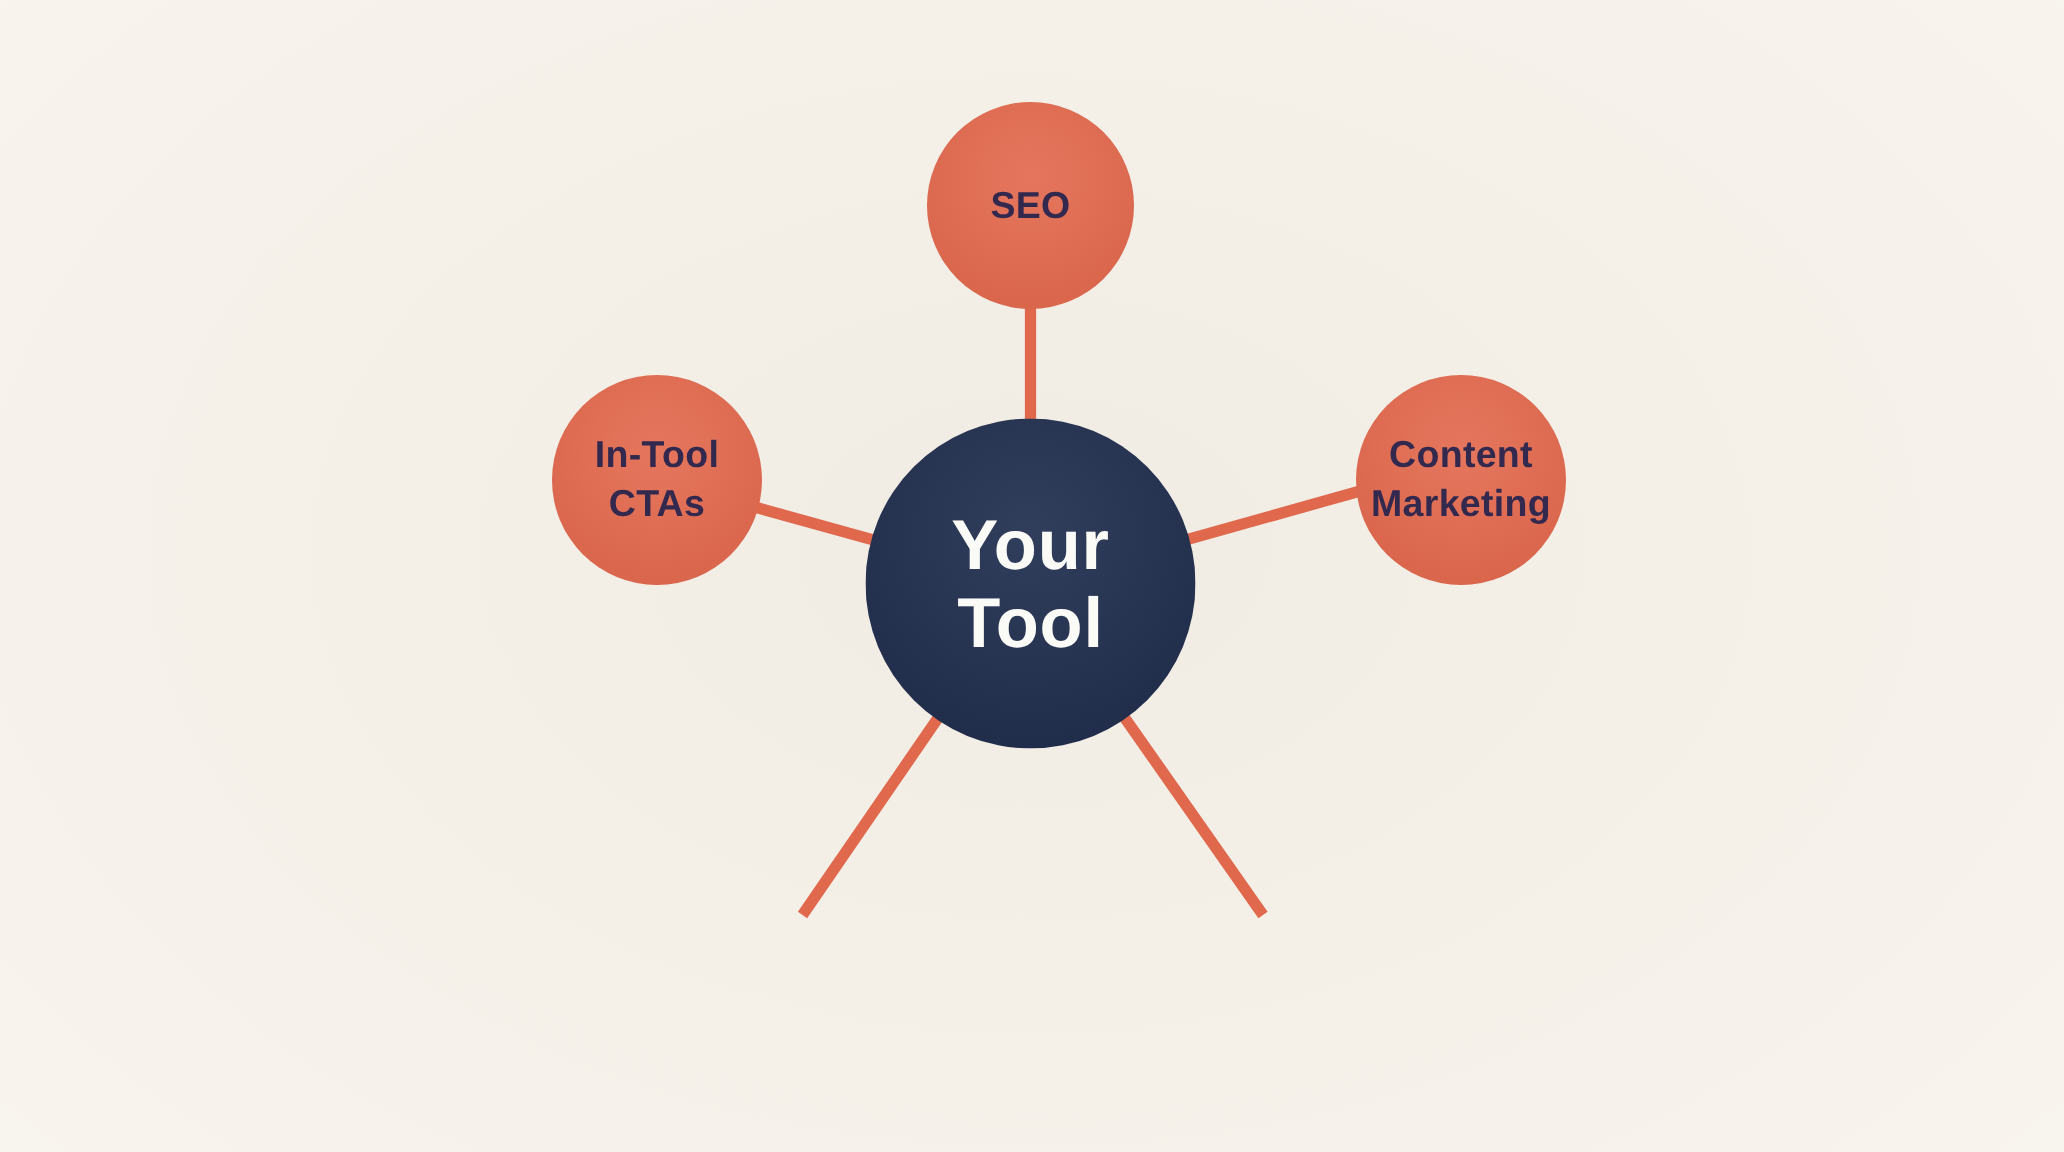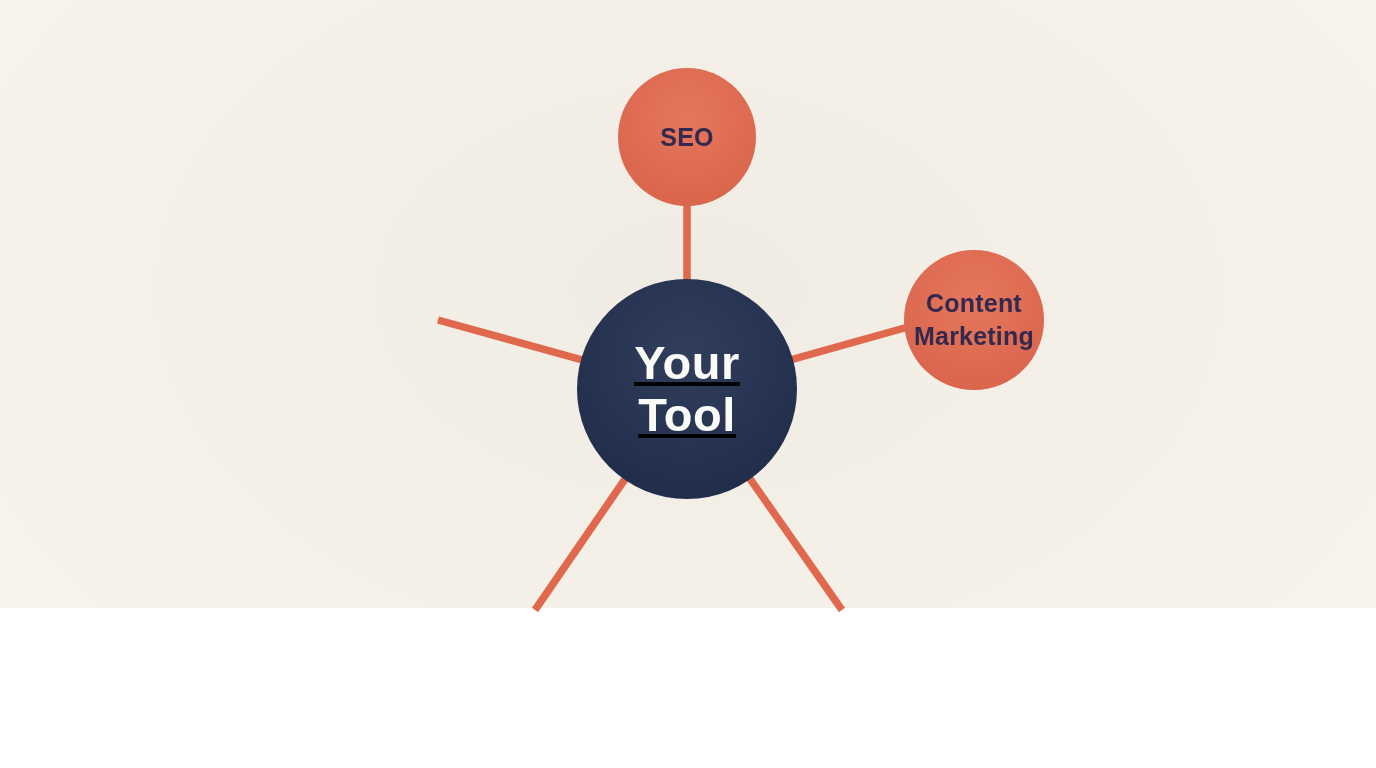--- a/index.html
+++ b/index.html
@@ -11,21 +11,21 @@
     --connector: #e0684c;
   }
   * { margin: 0; padding: 0; box-sizing: border-box; }
   html, body {
     width: 1376px; height: 768px;
     font-family: "Liberation Sans", sans-serif;
     overflow: hidden;
   }
   .canvas {
     position: relative;
-    width: 1376px; height: 608px;
+    width: 1376px; height: 768px;
     background:
       radial-gradient(ellipse 900px 600px at 50% 48%, rgba(0,0,0,0.025), rgba(255,255,255,0.25)),
       var(--background);
   }
   svg.connectors {
     position: absolute; left: 0; top: 0;
     width: 1376px; height: 768px;
     display: block;
   }
   svg.connectors line {
@@ -52,21 +52,20 @@
   .node.satellite .label {
     color: var(--node-text);
     font-size: 25px;
     line-height: 1.32;
     letter-spacing: 0.2px;
   }
   .node.center {
     background:
       radial-gradient(circle at 50% 34%, rgba(255,255,255,0.08), rgba(0,0,0,0.10)),
       var(--center-fill);
-    text-decoration: underline;
   }
   .node.center .label {
     color: var(--center-text);
     font-size: 47px;
     line-height: 1.1;
     letter-spacing: 0.5px;
   }
   
   .node.center          { left: 577px; top: 279px; width: 220px; height: 220px; }
   .node.seo             { left: 618px; top:  68px; width: 138px; height: 138px; }
@@ -90,20 +89,24 @@
 
   <div class="node satellite seo">
     <span class="label">SEO</span>
   </div>
 
   <div class="node satellite content-mkt">
     <span class="label">Content
 Marketing</span>
   </div>
 
+  <div class="node satellite in-tool-ctas">
+    <span class="label">In-Tool
+CTAs</span>
+  </div>
 
 
 
   <div class="node center">
     <span class="label">Your
 Tool</span>
   </div>
 
 </div>
 

